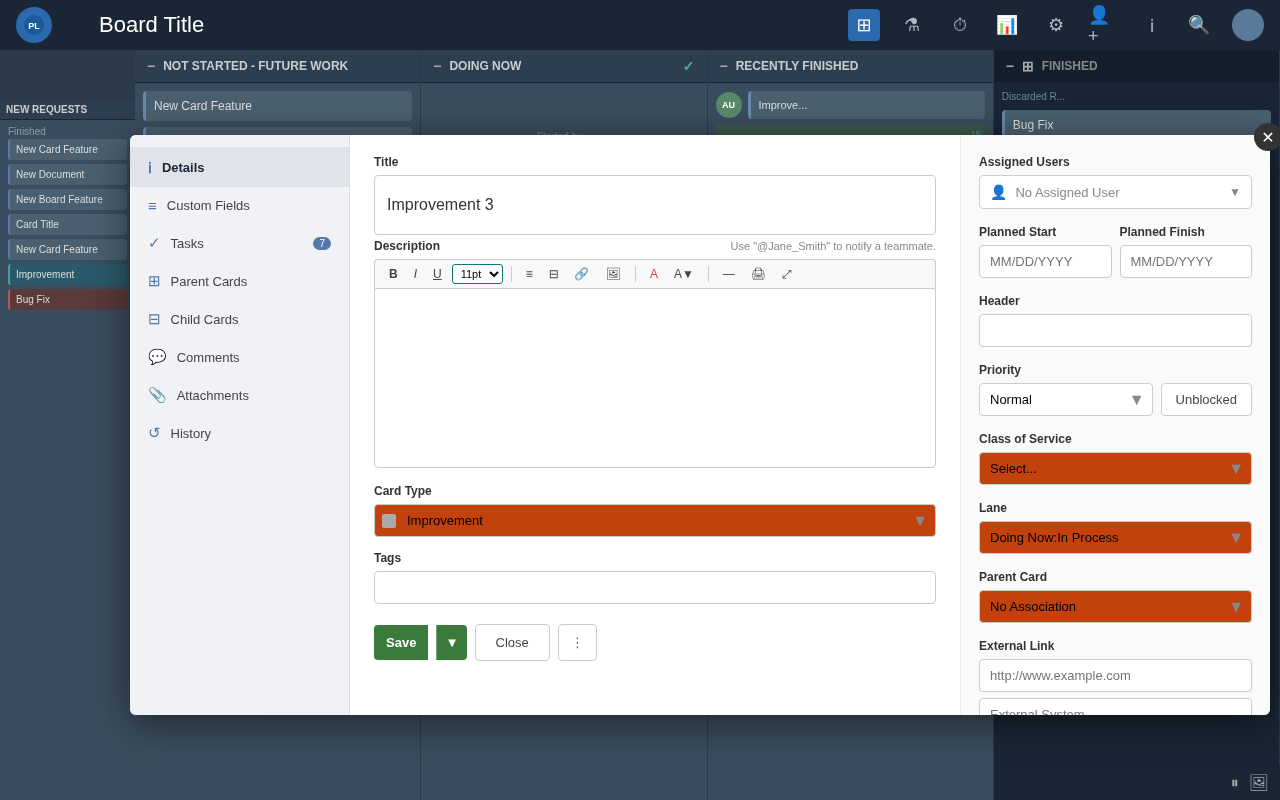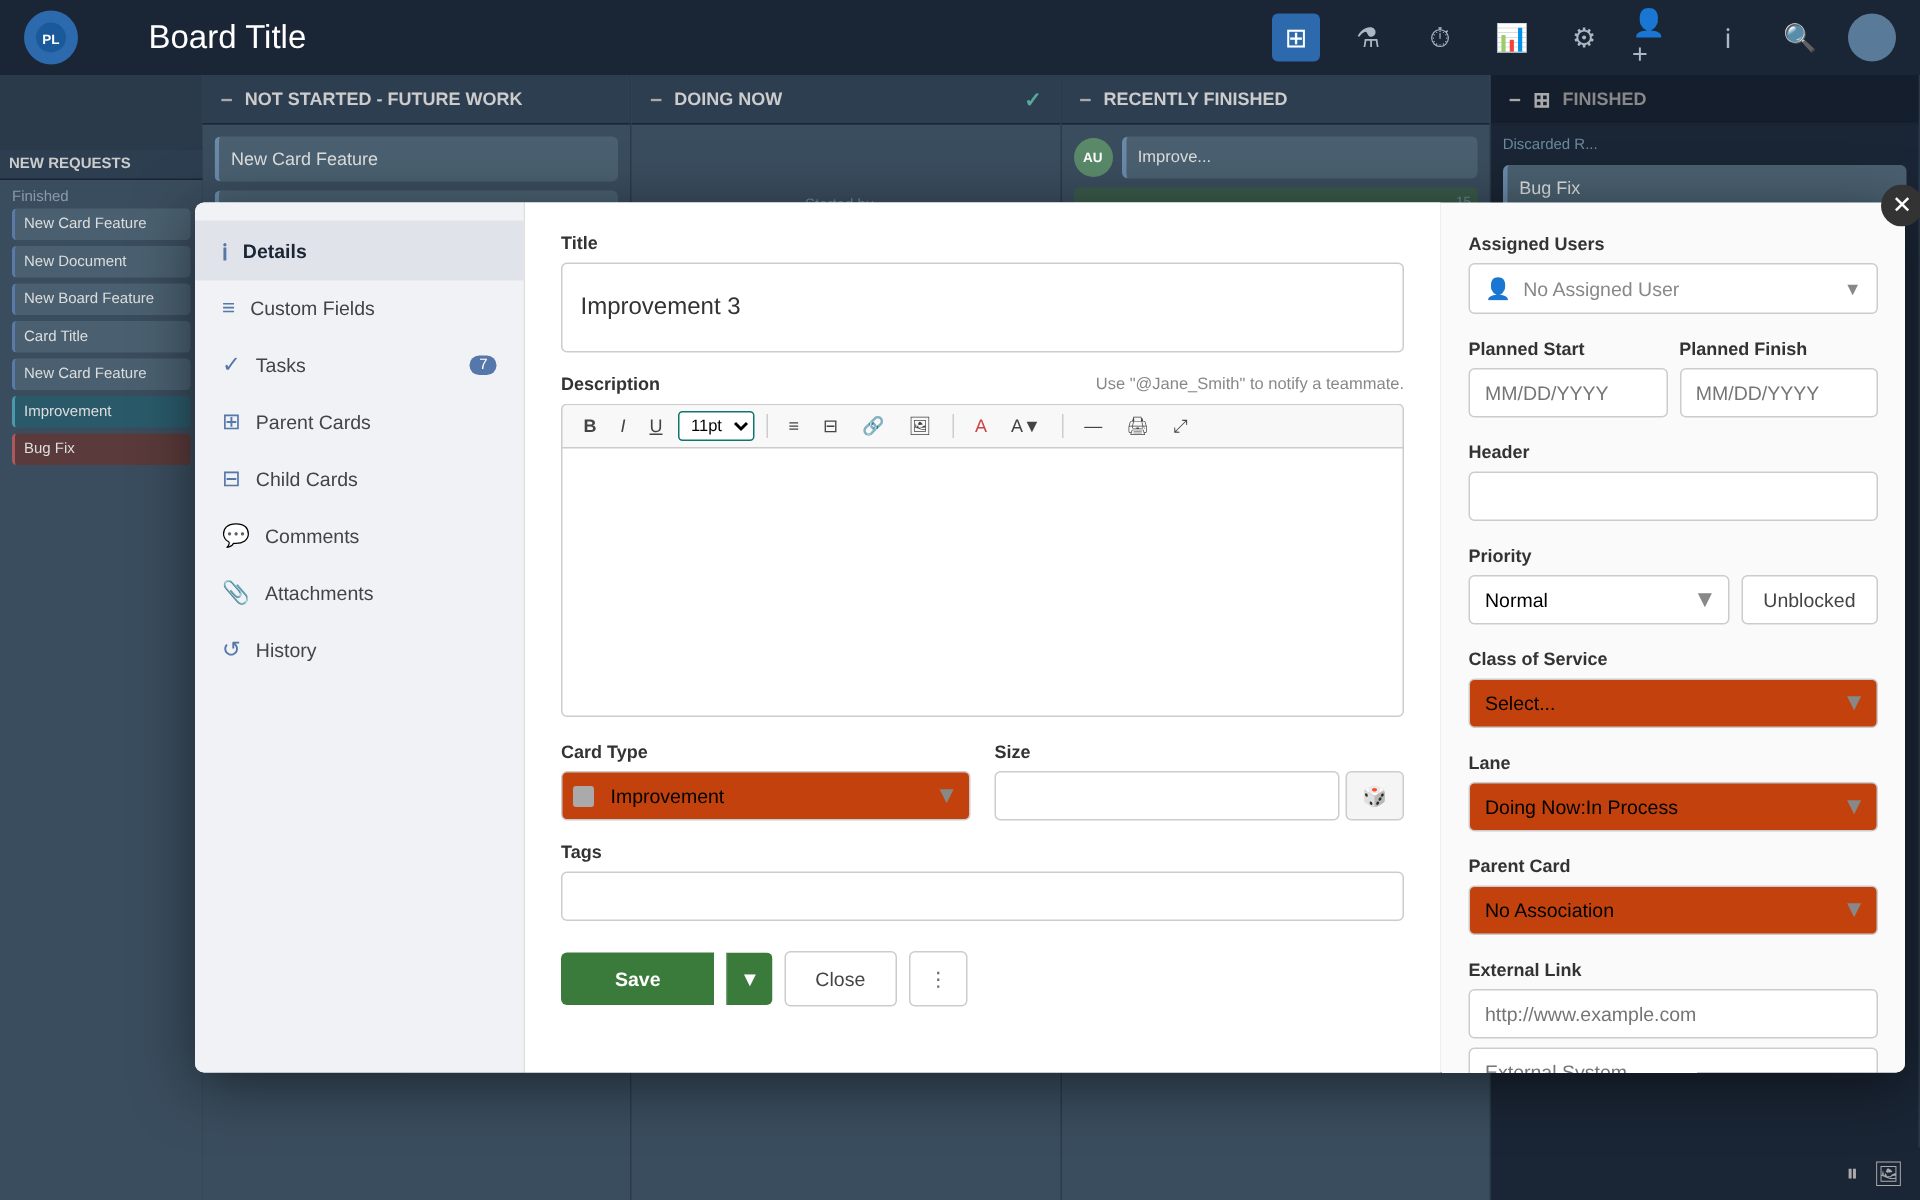--- a/index.html
+++ b/index.html
@@ -285,21 +285,21 @@
       display: flex;
       gap: 8px;
       margin-top: 20px;
       align-items: center;
     }
     .btn-save {
       background: #3a7a3a;
       color: white;
       border: none;
       border-radius: 4px 0 0 4px;
-      padding: 10px 36px;
+      padding: 10px 12px;
       font-size: 13px;
       font-weight: 600;
       cursor: pointer;
     }
     .btn-save-drop {
       background: #3a7a3a;
       color: white;
       border: none;
       border-left: 1px solid rgba(255,255,255,0.3);
       border-radius: 0 4px 4px 0;
@@ -565,21 +565,21 @@
         <span class="icon">📎</span>
         <span>Attachments</span>
       </div>
       <div class="sidebar-nav-item">
         <span class="icon">↺</span>
         <span>History</span>
       </div>
     </div>
 
     <div class="modal-main">
-      <div style="margin-bottom:14px;">
+      <div style="margin-bottom:4px;">
         <label class="field-label">Title</label>
         <input type="text" class="field-input title-input" value="Improvement 3" style="">
       </div>
 
       <div>
         <div class="description-header">
           <label class="field-label" style="margin-bottom:0;">Description</label>
           <span class="description-hint">Use "@Jane_Smith" to notify a teammate.</span>
         </div>
         <div class="rte-toolbar">
@@ -609,27 +609,20 @@
         <div class="form-group">
           <label class="field-label">Card Type</label>
           <div class="select-wrap">
             <select style="padding-left:32px;">
               <option>Improvement</option>
             </select>
             <span style="position:absolute;left:8px;top:50%;transform:translateY(-50%);width:14px;height:14px;background:#aaa;border-radius:2px;pointer-events:none;"></span>
             <span class="select-arrow">▼</span>
           </div>
         </div>
-        <div class="form-group">
-          <label class="field-label">Size</label>
-          <div style="display:flex;gap:4px;">
-            <input type="text" class="field-input" style="flex: 1 1 0%;" value="">
-            <button style="border:1px solid #ccc;border-radius:4px;padding:0 10px;background:#f5f5f5;cursor:pointer;">🎲</button>
-          </div>
-        </div>
       </div>
 
       <div class="tags-row">
         <label class="field-label">Tags</label>
         <input type="text" class="field-input" value="" style="">
       </div>
 
       <div class="action-row">
         <button class="btn-save">Save</button>
         <button class="btn-save-drop">▼</button>

